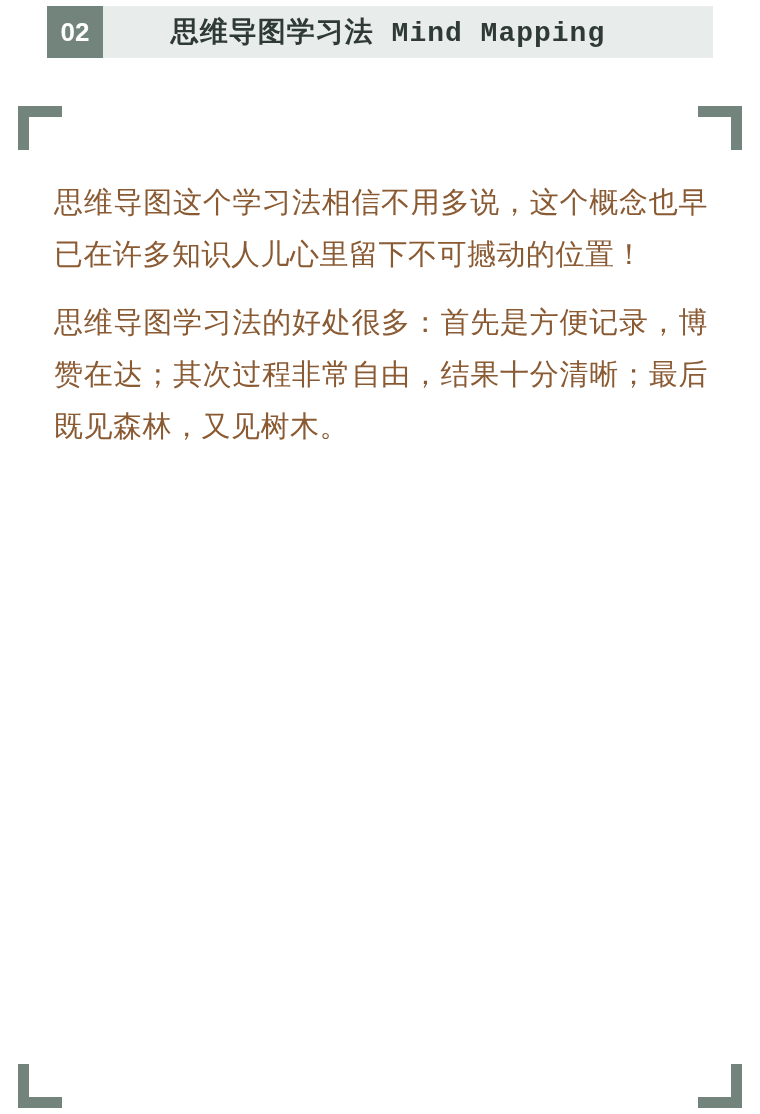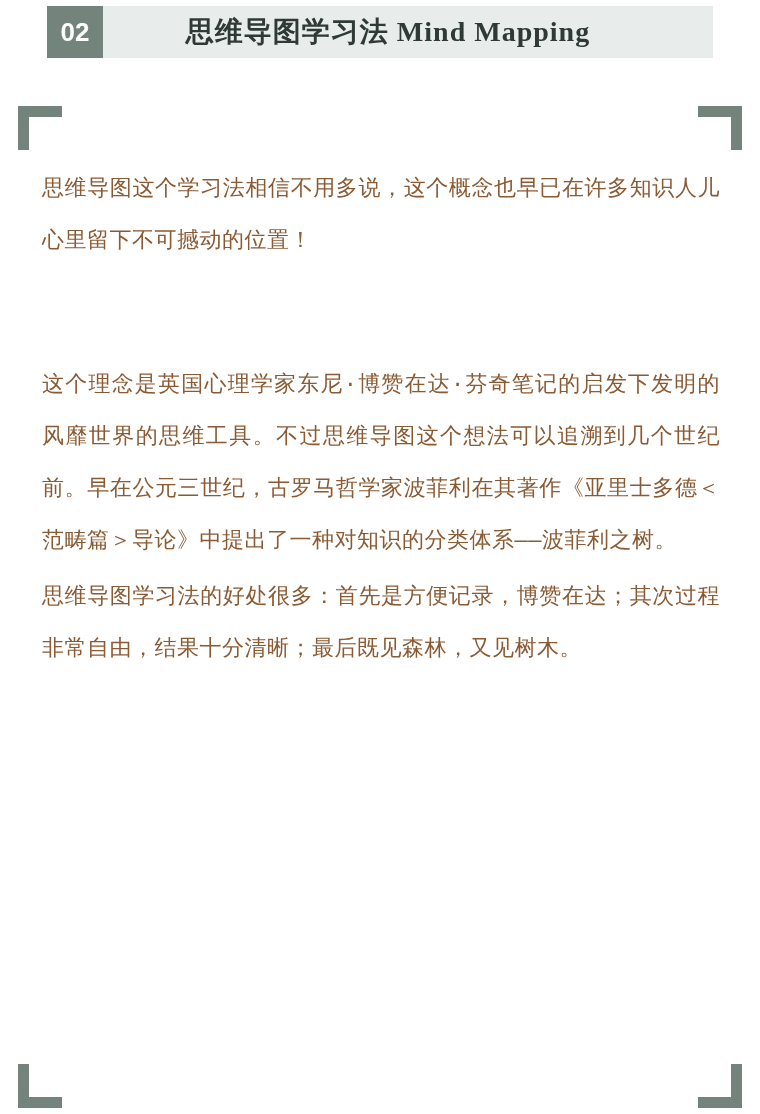--- a/index.html
+++ b/index.html
@@ -47,21 +47,21 @@
     font-family: "Liberation Sans", sans-serif;
   }
   .header-title {
     flex: 1;
     text-align: center;
     font-size: 28px;
     font-weight: bold;
     color: #2f3a36;
     letter-spacing: 1px;
     padding-right: 40px;
-    font-family: Liberation Serif, serif;
+    font-family: Liberation Mono, monospace;
   }
 
   
   .corner {
     position: absolute;
     width: 44px;
     height: 44px;
   }
   .corner span {
     position: absolute;
@@ -88,27 +88,27 @@
 
   
   .content {
     position: absolute;
     left: 38px;
     top: 160px;
     width: 686px;
   }
   .para {
     color: #8a5a33;
-    font-size: 22px;
+    font-size: 29px;
     line-height: 52px;
     text-align: justify;
     text-justify: inter-ideograph;
-    font-family: Liberation Mono, monospace;
+    font-family: Liberation Serif, serif;
     letter-spacing: 0.5px;
-    margin: 4px;
+    margin: 16px;
   }
   .para.spaced {
     margin-top: 92px;
   }
   .para.tight {
     margin-top: 0px;
   }
 </style>
 </head>
 <body>
@@ -132,17 +132,16 @@
     <span class="h"></span>
     <span class="v"></span>
   </div>
   <div class="corner corner-br">
     <span class="h"></span>
     <span class="v"></span>
   </div>
 
   <div class="content">
     <p class="para">思维导图这个学习法相信不用多说，这个概念也早已在许多知识人儿心里留下不可撼动的位置！</p>
-    <p class="para spaced">这个理念是英国心理学家东尼·博赞在达·芬奇笔记的启发下发明的风靡世界的思维工具。不过思维导图这个想法可以追溯到几个世纪前。早在公元三世纪，古罗马哲学家波菲利在其著作《亚里士多德＜范畴篇＞导论》中提出了一种对知识的分类体系——波菲利之树。</p>
     <p class="para tight">思维导图学习法的好处很多：首先是方便记录，博赞在达；其次过程非常自由，结果十分清晰；最后既见森林，又见树木。</p>
   </div>
 
 </div>
 
 </body></html>

